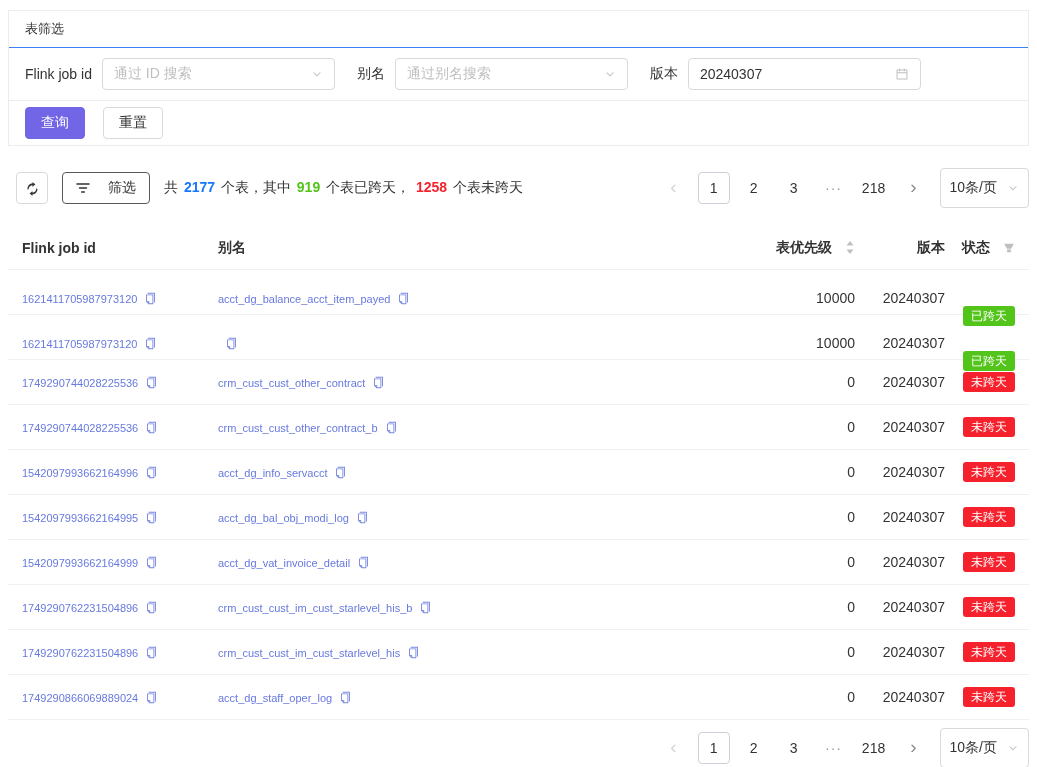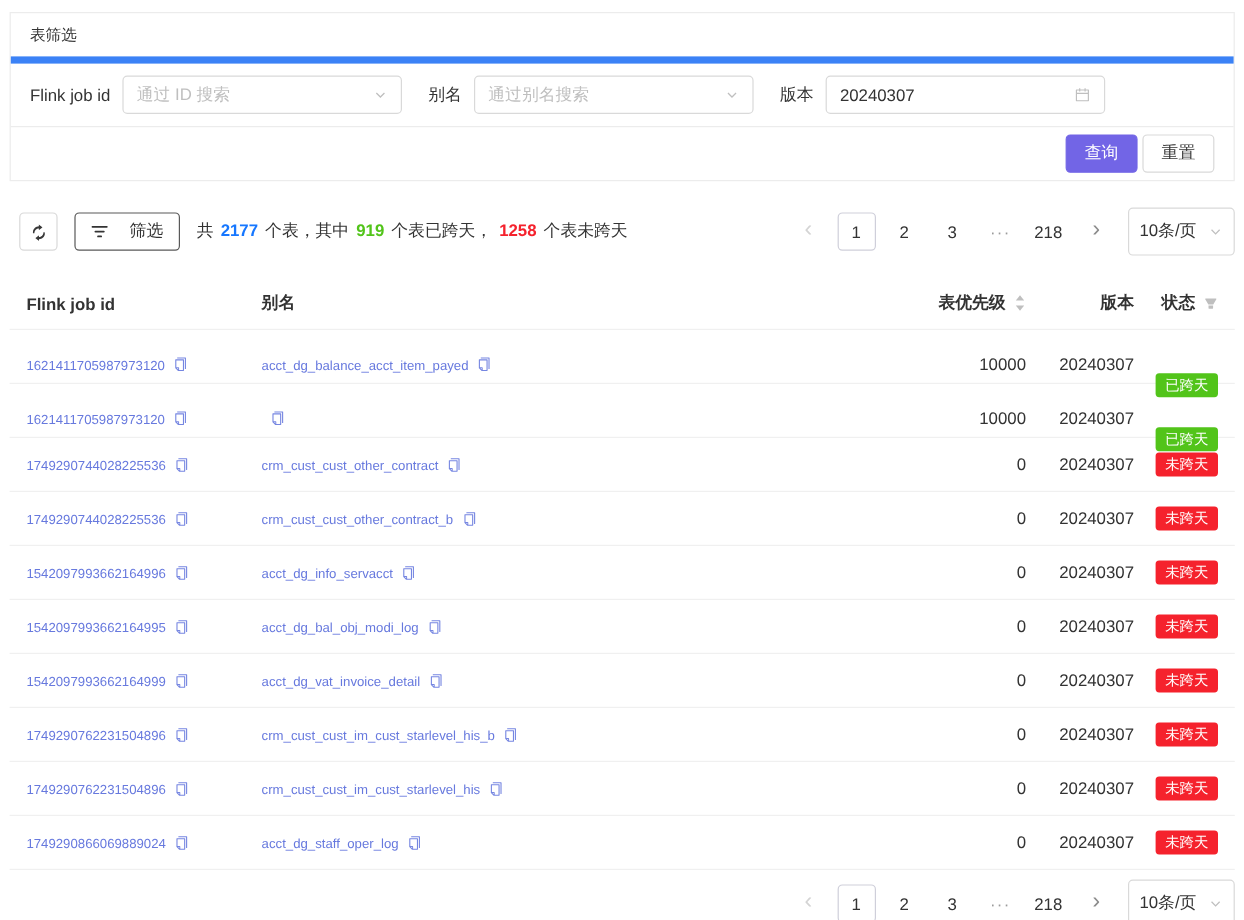--- a/index.html
+++ b/index.html
@@ -8,33 +8,33 @@
 *{box-sizing:border-box;margin:0;padding:0;}
 body{
   width:1037px;height:767px;background:#fff;overflow:hidden;
   font-family:"Liberation Sans","DejaVu Sans",sans-serif;
   color:#333;font-size:14px;
 }
 .page{padding:10px 8px 0;}
 
 
 .filter-card{border:1px solid #ececec;background:#fff;}
-.card-header{padding:9px 16px;font-size:13px;border-bottom:6px solid #3b82f6;color:#333;}
+.card-header{padding:9px 16px;font-size:13px;border-bottom:1px solid #3b82f6;color:#333;}
 .filter-row{display:flex;align-items:center;padding:10px 16px;gap:22px;}
 .filter-item{display:flex;align-items:center;gap:10px;}
 .flabel{white-space:nowrap;color:#333;}
 .select,.date-input{
   width:233px;height:32px;border:1px solid #d9d9d9;border-radius:4px;background:#fff;
   display:flex;align-items:center;justify-content:space-between;padding:0 11px;cursor:pointer;gap:44px;
 }
 .placeholder{color:#bfbfbf;font-size:14px;}
 .dvalue{color:#333;}
 .chev{color:#bfbfbf;display:flex;align-items:center;}
 .cal{color:#bfbfbf;display:flex;align-items:center;}
-.card-footer{border-top:1px solid #ececec;padding:6px 16px;display:flex;justify-content:flex-end;align-items:center;gap:4px;}
+.card-footer{border-top:1px solid #ececec;padding:6px 16px;display:flex;align-items:center;gap:18px;}
 .btn{height:32px;padding:0 15px;border-radius:4px;border:1px solid #d9d9d9;background:#fff;
   font-size:14px;cursor:pointer;color:#333;font-family:inherit;}
 .btn.primary{background:var(--primary);border-color:var(--primary);color:#fff;}
 
 
 .toolbar{display:flex;align-items:center;margin-top:22px;padding:0 0 0 8px;}
 .icon-btn{width:32px;height:32px;border:1px solid #d9d9d9;border-radius:4px;background:#fff;
   display:flex;align-items:center;justify-content:center;cursor:pointer;color:#383838;}
 .filter-btn{height:32px;margin-left:14px;border:1px solid #595959;border-radius:4px;background:#fff;
   display:flex;align-items:center;gap:18px;padding:0 13px;cursor:pointer;color:#333;font-size:14px;font-family:inherit;}
@@ -56,21 +56,21 @@
 .bottom-pagination{display:flex;justify-content:flex-end;margin-top:8px;padding:0 0 12px;}
 
 
 .table{margin-top:18px;}
 .trow{display:grid;grid-template-columns:196px 1fr 170px 90px 70px;align-items:center;
   padding:0 14px;border-bottom:1px solid #f0f0f0;height:45px;}
 .thead{height:44px;font-weight:700;}
 .td{min-width:0;}
 .td-priority,.td-version{text-align:right;}
 .td-status{display:flex;justify-content:flex-end;align-items:center;}
-.th.td-priority,.th.td-status{display:flex;align-items:center;justify-content:flex-end;gap:7px;}
+.th.td-priority,.th.td-status{display:flex;align-items:center;justify-content:flex-end;gap:13px;}
 .link{color:var(--link);font-size:11px;cursor:pointer;}
 .copy{color:var(--link);margin-left:7px;cursor:pointer;display:inline-flex;vertical-align:-2px;opacity:.9;}
 .badge{color:#fff;font-size:12px;padding:4px 8px;border-radius:3px;line-height:1;white-space:nowrap;}
 .badge.crossed{background:var(--green);margin-top:36px;}
 .badge.uncrossed{background:var(--red);}
 .sort-icon,.funnel-icon{display:inline-flex;color:#bfbfbf;}
 </style>
 </head>
 <body>
 

